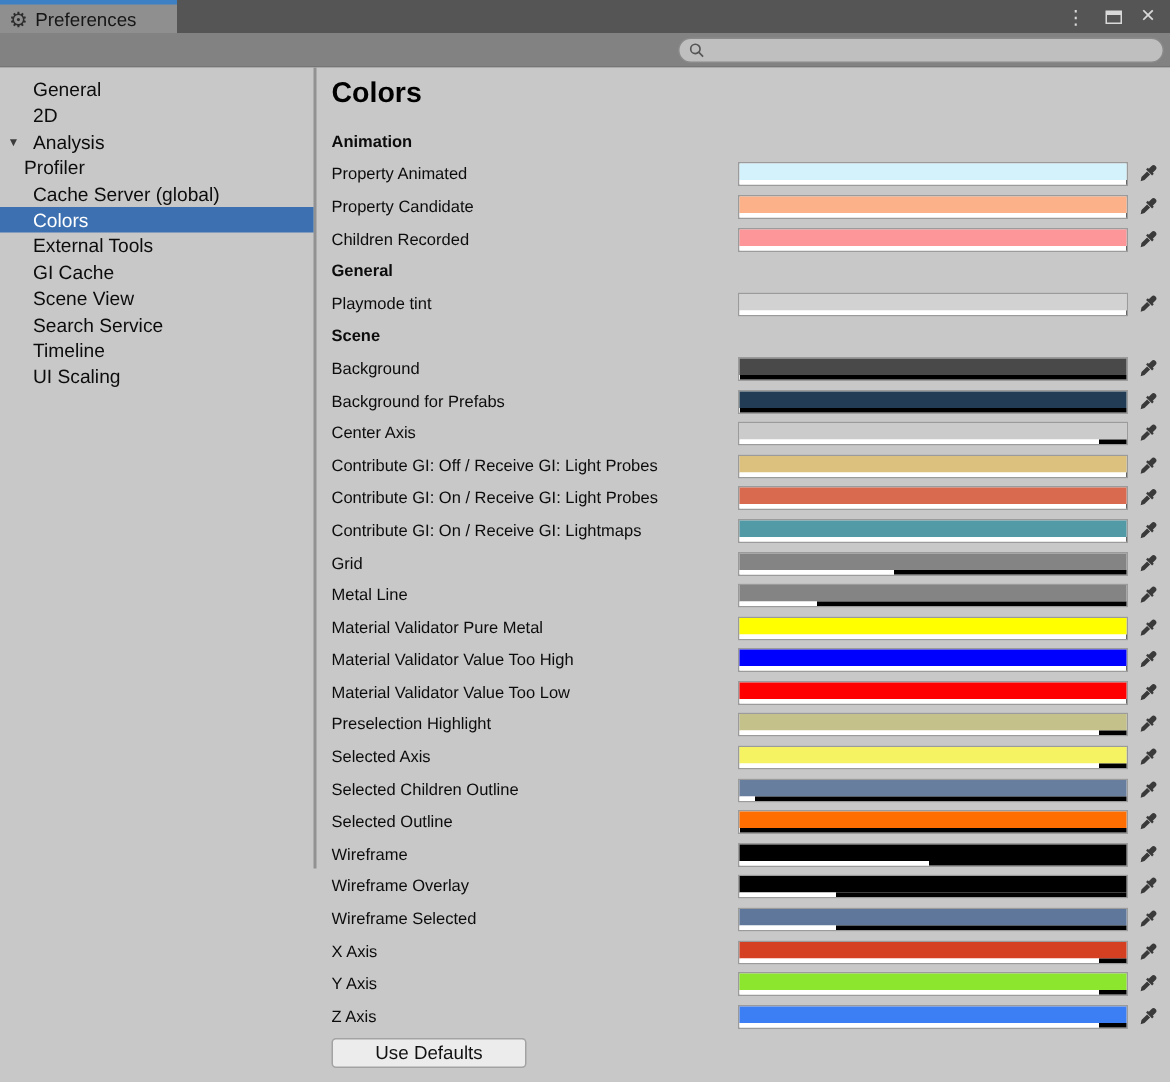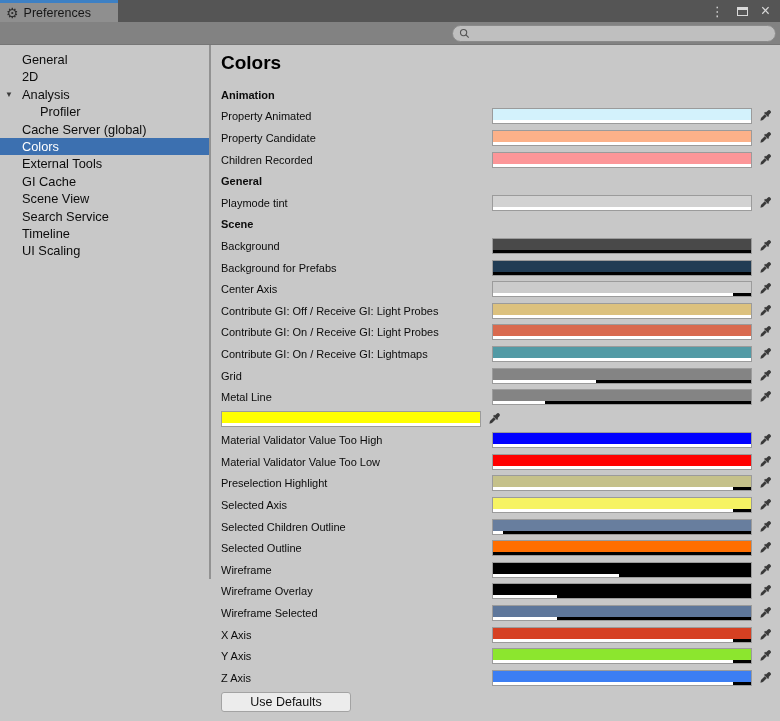--- a/index.html
+++ b/index.html
@@ -35,21 +35,21 @@
     flex:1; border:none; outline:none; background:transparent;
     font-size:11px; color:#222; padding:0; height:13px;
     font-family:"Liberation Sans", sans-serif;
   }
 
   
   .main { display:flex; height:534px; background:#c8c8c8; }
   .sidebar { width:211px; border-right:2px solid #929292; padding-top:6px; flex:none; }
   .side-item { height:17.4px; line-height:17.4px; font-size:12.8px; color:#0c0c0c; padding-left:22px; position:relative; white-space:nowrap; }
   .side-item .arrow { position:absolute; left:5px; top:0; font-size:8px; color:#3c3c3c; }
-  .side-item.indent { padding-left:40px; }
+  .side-item.indent { padding-left:16px; }
   .side-item.selected { background:#3c70b0; color:#ffffff; }
 
   .content { flex:1; padding:2px 6px 0 10px; }
   .content h1 { font-size:19px; font-weight:bold; margin:4px 0 10px 0; color:#000; line-height:23px; }
 
   .crow { height:21.6px; display:flex; align-items:center; }
   .crow .lbl { flex:1; font-size:11px; color:#0c0c0c; white-space:nowrap; overflow:hidden; }
   .crow.hdr .lbl { font-weight:bold; }
 
   .field { display:flex; align-items:center; flex:none; }
@@ -283,20 +283,21 @@
               <div class="a" style="background: linear-gradient(to right, rgb(255, 255, 255) 20%, rgb(0, 0, 0) 20%);"></div>
             </div>
             <div class="eyedrop">
               <svg width="14" height="14" viewBox="0 0 16 16" fill="#3a3a3a">
                 <path d="M14.1 1.9a2.1 2.1 0 0 0-3 0L9 4l-.8-.8-1.3 1.3 4.6 4.6 1.3-1.3-.8-.8 2.1-2.1a2.1 2.1 0 0 0 0-3zM3.4 10.3l4.3-4.3 2.3 2.3-4.3 4.3-2.9.9z"></path>
               </svg>
             </div>
           </div>
         </div>
         <div class="crow">
+          <div class="lbl">Material Validator Pure Metal</div>
           <div class="field">
             <div class="swatch">
               <div class="c" style="background: rgb(255, 255, 0);"></div>
               <div class="a" style="background: linear-gradient(to right, rgb(255, 255, 255) 100%, rgb(0, 0, 0) 100%);"></div>
             </div>
             <div class="eyedrop">
               <svg width="14" height="14" viewBox="0 0 16 16" fill="#3a3a3a">
                 <path d="M14.1 1.9a2.1 2.1 0 0 0-3 0L9 4l-.8-.8-1.3 1.3 4.6 4.6 1.3-1.3-.8-.8 2.1-2.1a2.1 2.1 0 0 0 0-3zM3.4 10.3l4.3-4.3 2.3 2.3-4.3 4.3-2.9.9z"></path>
               </svg>
             </div>

